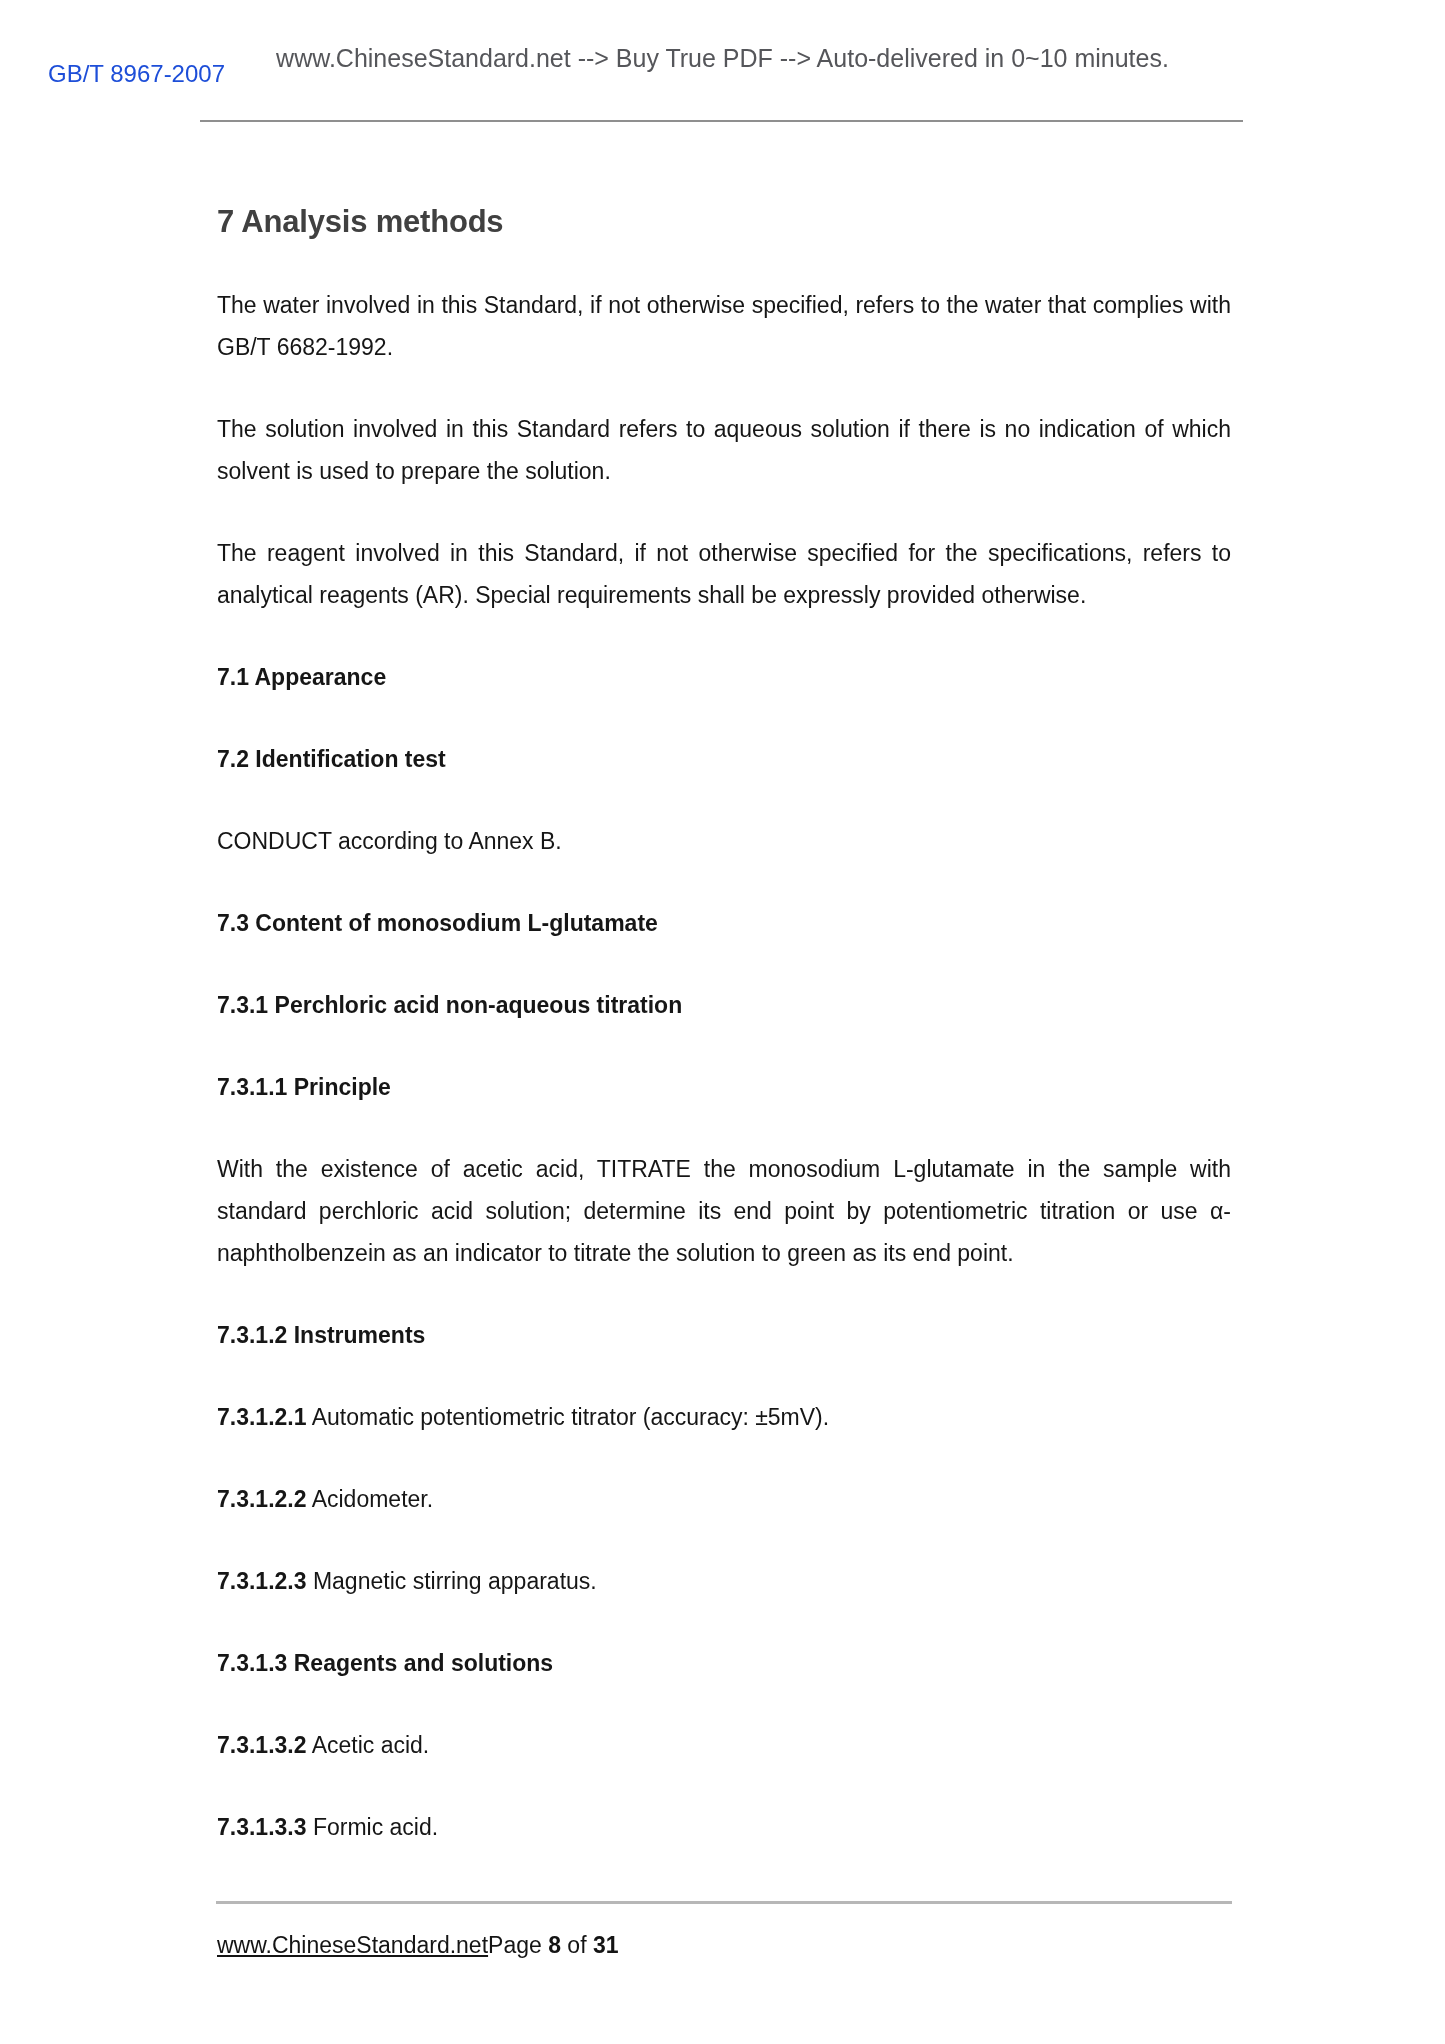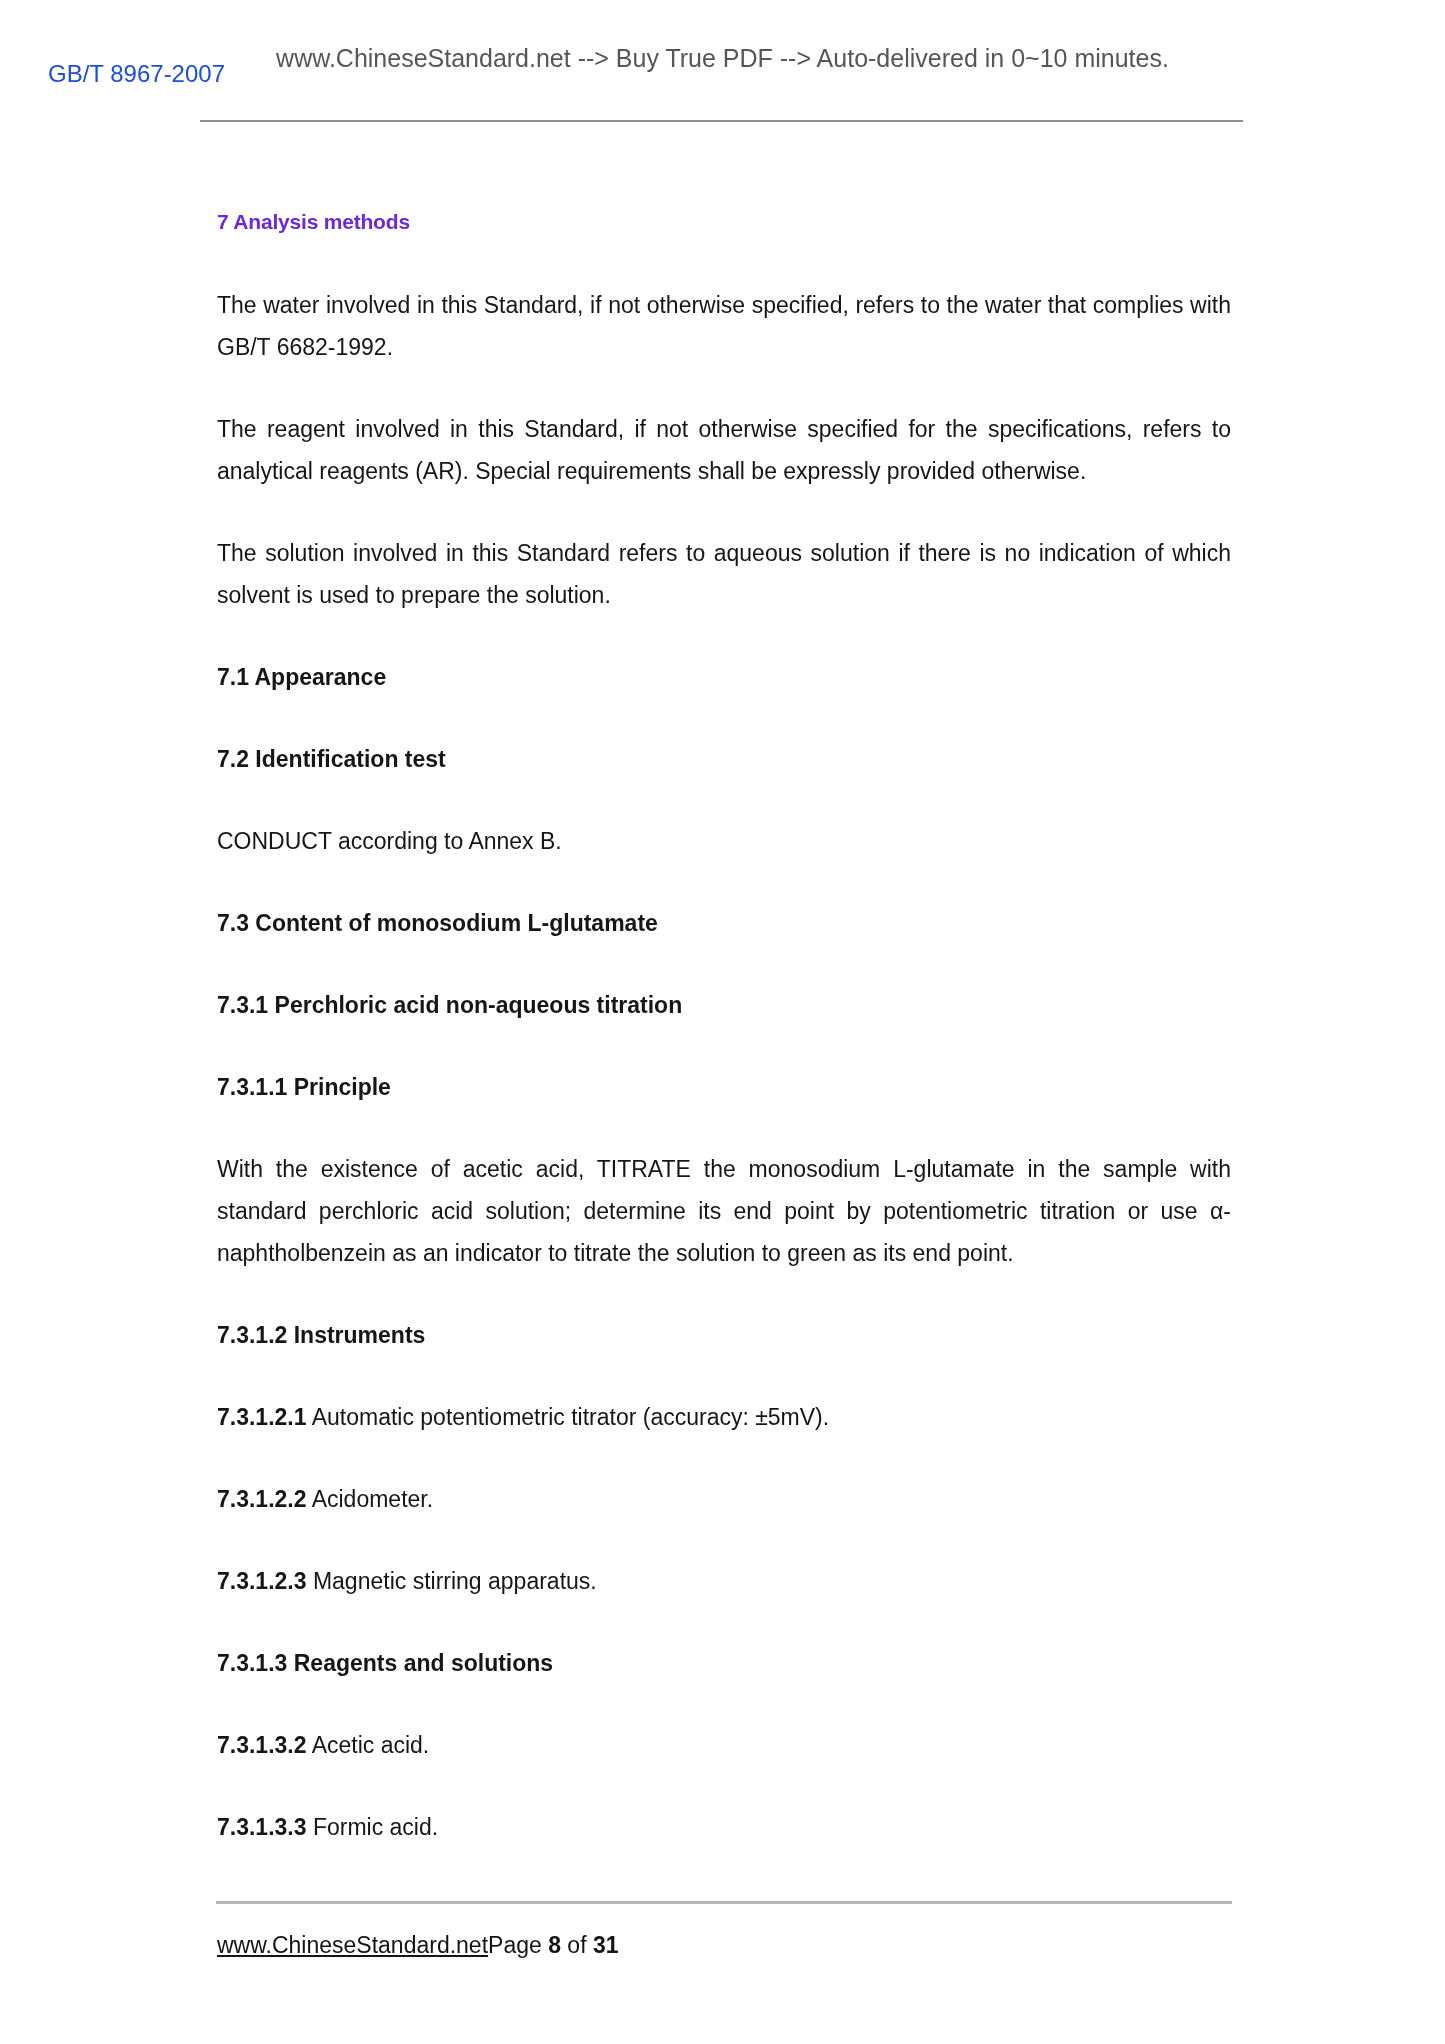--- a/index.html
+++ b/index.html
@@ -37,25 +37,25 @@
     background: #8f8f8f;
   }
   
   .content {
     position: absolute;
     top: 123px; left: 217px;
     width: 1014px;
   }
   .doc-title {
     margin: 77px 0 0 0;
-    font-size: 21px;
+    font-size: 31px;
     line-height: 44px;
     font-weight: 700;
     letter-spacing: -0.2px;
-    color: #6d28d9;
+    color: #404040;
   }
   .blk {
     margin: 40px 0 0 0;
     font-size: 23px;
     line-height: 42px;
     color: #161616;
   }
   p.just { text-align: justify; }
   h2.hd {
     font-weight: 700;
@@ -92,22 +92,22 @@
 <div class="page">
 
   <div class="promo">www.ChineseStandard.net --&gt; Buy True PDF --&gt; Auto-delivered in 0~10 minutes.</div>
   <div class="docnum">GB/T 8967-2007</div>
   <div class="header-rule"></div>
 
   <main class="content">
     <h1 class="doc-title">7 Analysis methods</h1>
 
     <p class="blk just">The water involved in this Standard, if not otherwise specified, refers to the water that complies with GB/T 6682-1992.</p>
+    <p class="blk just">The solution involved in this Standard refers to aqueous solution if there is no indication of which solvent is used to prepare the solution.</p>
     <p class="blk just">The reagent involved in this Standard, if not otherwise specified for the specifications, refers to analytical reagents (AR). Special requirements shall be expressly provided otherwise.</p>
-    <p class="blk just">The solution involved in this Standard refers to aqueous solution if there is no indication of which solvent is used to prepare the solution.</p>
 
     <h2 class="blk hd">7.1 Appearance</h2>
 
     <h2 class="blk hd">7.2 Identification test</h2>
     <p class="blk">CONDUCT according to Annex B.</p>
 
     <h2 class="blk hd">7.3 Content of monosodium L-glutamate</h2>
     <h2 class="blk hd">7.3.1 Perchloric acid non-aqueous titration</h2>
     <h2 class="blk hd">7.3.1.1 Principle</h2>
     <p class="blk just">With the existence of acetic acid, TITRATE the monosodium L-glutamate in the sample with standard perchloric acid solution; determine its end point by potentiometric titration or use α-naphtholbenzein as an indicator to titrate the solution to green as its end point.</p>

